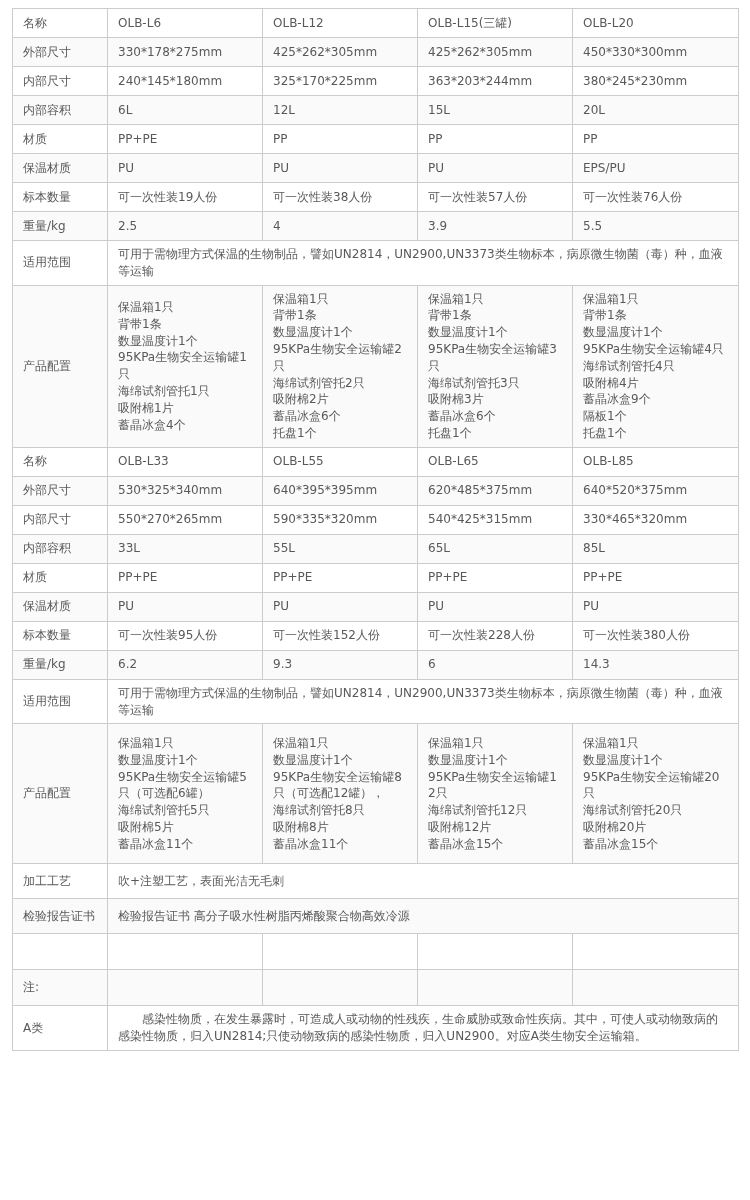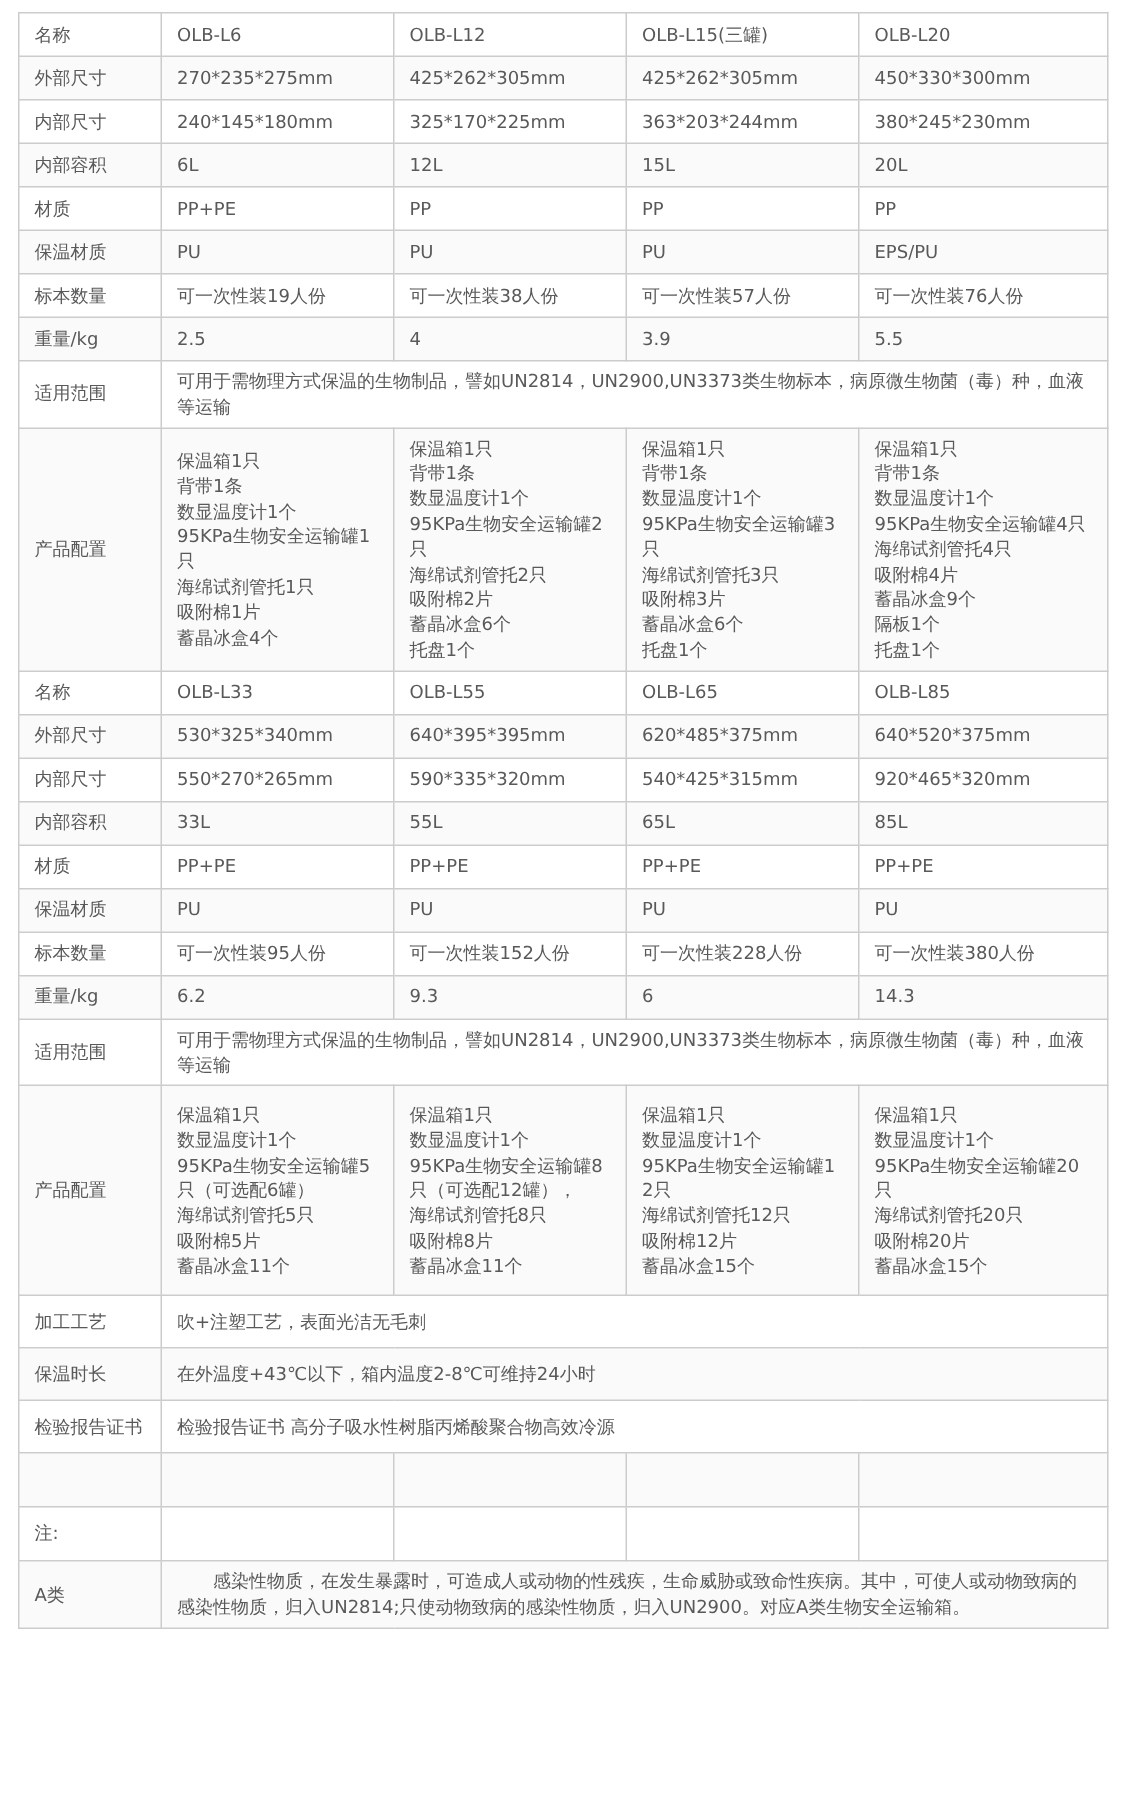--- a/index.html
+++ b/index.html
@@ -62,21 +62,21 @@
     <tbody>
         <tr style="height: 29px;">
           <td>名称</td>
           <td>OLB-L6</td>
           <td>OLB-L12</td>
           <td>OLB-L15(三罐)</td>
           <td>OLB-L20</td>
         </tr>
         <tr style="height: 29px;">
           <td>外部尺寸</td>
-          <td>270*235*275mm</td>
+          <td>330*178*275mm</td>
           <td>425*262*305mm</td>
           <td>425*262*305mm</td>
           <td>450*330*300mm</td>
         </tr>
         <tr style="height: 29px;">
           <td>内部尺寸</td>
           <td>240*145*180mm</td>
           <td>325*170*225mm</td>
           <td>363*203*244mm</td>
           <td>380*245*230mm</td>
@@ -167,21 +167,21 @@
           <td>530*325*340mm</td>
           <td>640*395*395mm</td>
           <td>620*485*375mm</td>
           <td>640*520*375mm</td>
         </tr>
         <tr style="height: 29px;">
           <td>内部尺寸</td>
           <td>550*270*265mm</td>
           <td>590*335*320mm</td>
           <td>540*425*315mm</td>
-          <td>920*465*320mm</td>
+          <td>330*465*320mm</td>
         </tr>
         <tr style="height: 29px;">
           <td>内部容积</td>
           <td>33L</td>
           <td>55L</td>
           <td>65L</td>
           <td>85L</td>
         </tr>
         <tr style="height: 29px;">
           <td>材质</td>
@@ -240,24 +240,20 @@
 95KPa生物安全运输罐20只
 海绵试剂管托20只
 吸附棉20片
 蓄晶冰盒15个</td>
         </tr>
         <tr style="height: 35px;">
           <td>加工工艺</td>
           <td colspan="4" class="multiline">吹+注塑工艺，表面光洁无毛刺</td>
         </tr>
         <tr style="height: 35px;">
-          <td>保温时长</td>
-          <td colspan="4" class="multiline">在外温度+43℃以下，箱内温度2-8℃可维持24小时</td>
-        </tr>
-        <tr style="height: 35px;">
           <td>检验报告证书</td>
           <td colspan="4" class="multiline">检验报告证书 高分子吸水性树脂丙烯酸聚合物高效冷源</td>
         </tr>
         <tr style="height: 36px;">
           <td></td>
           <td></td>
           <td></td>
           <td></td>
           <td></td>
         </tr>

